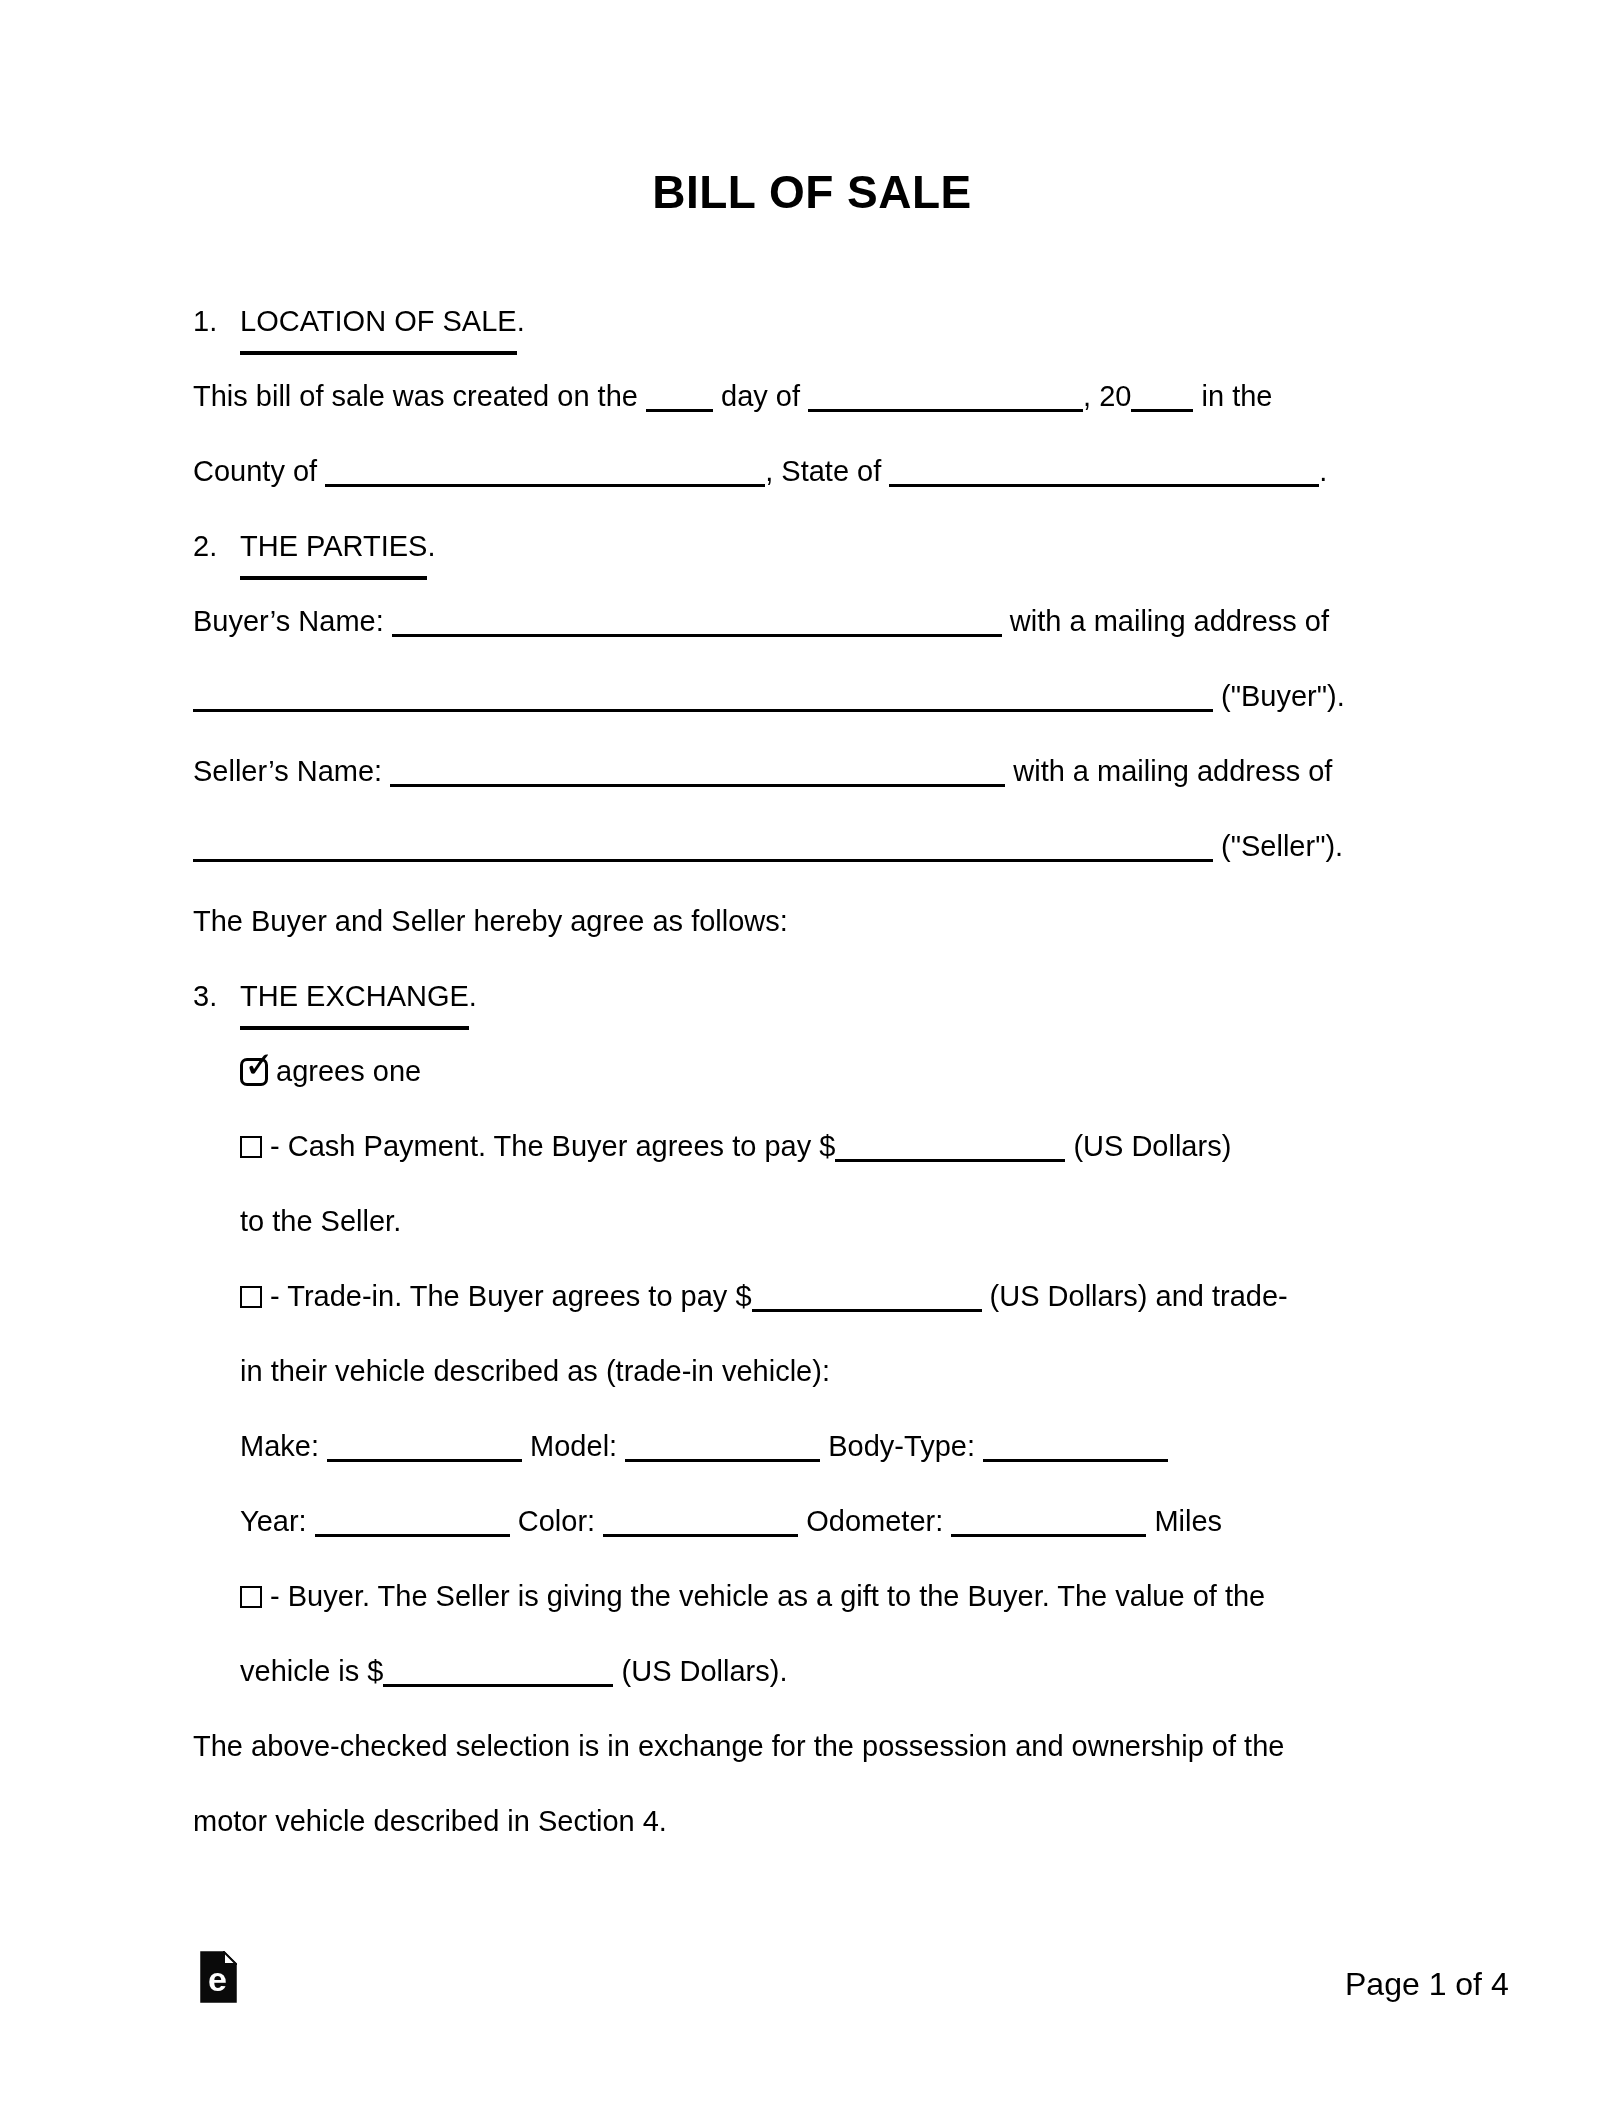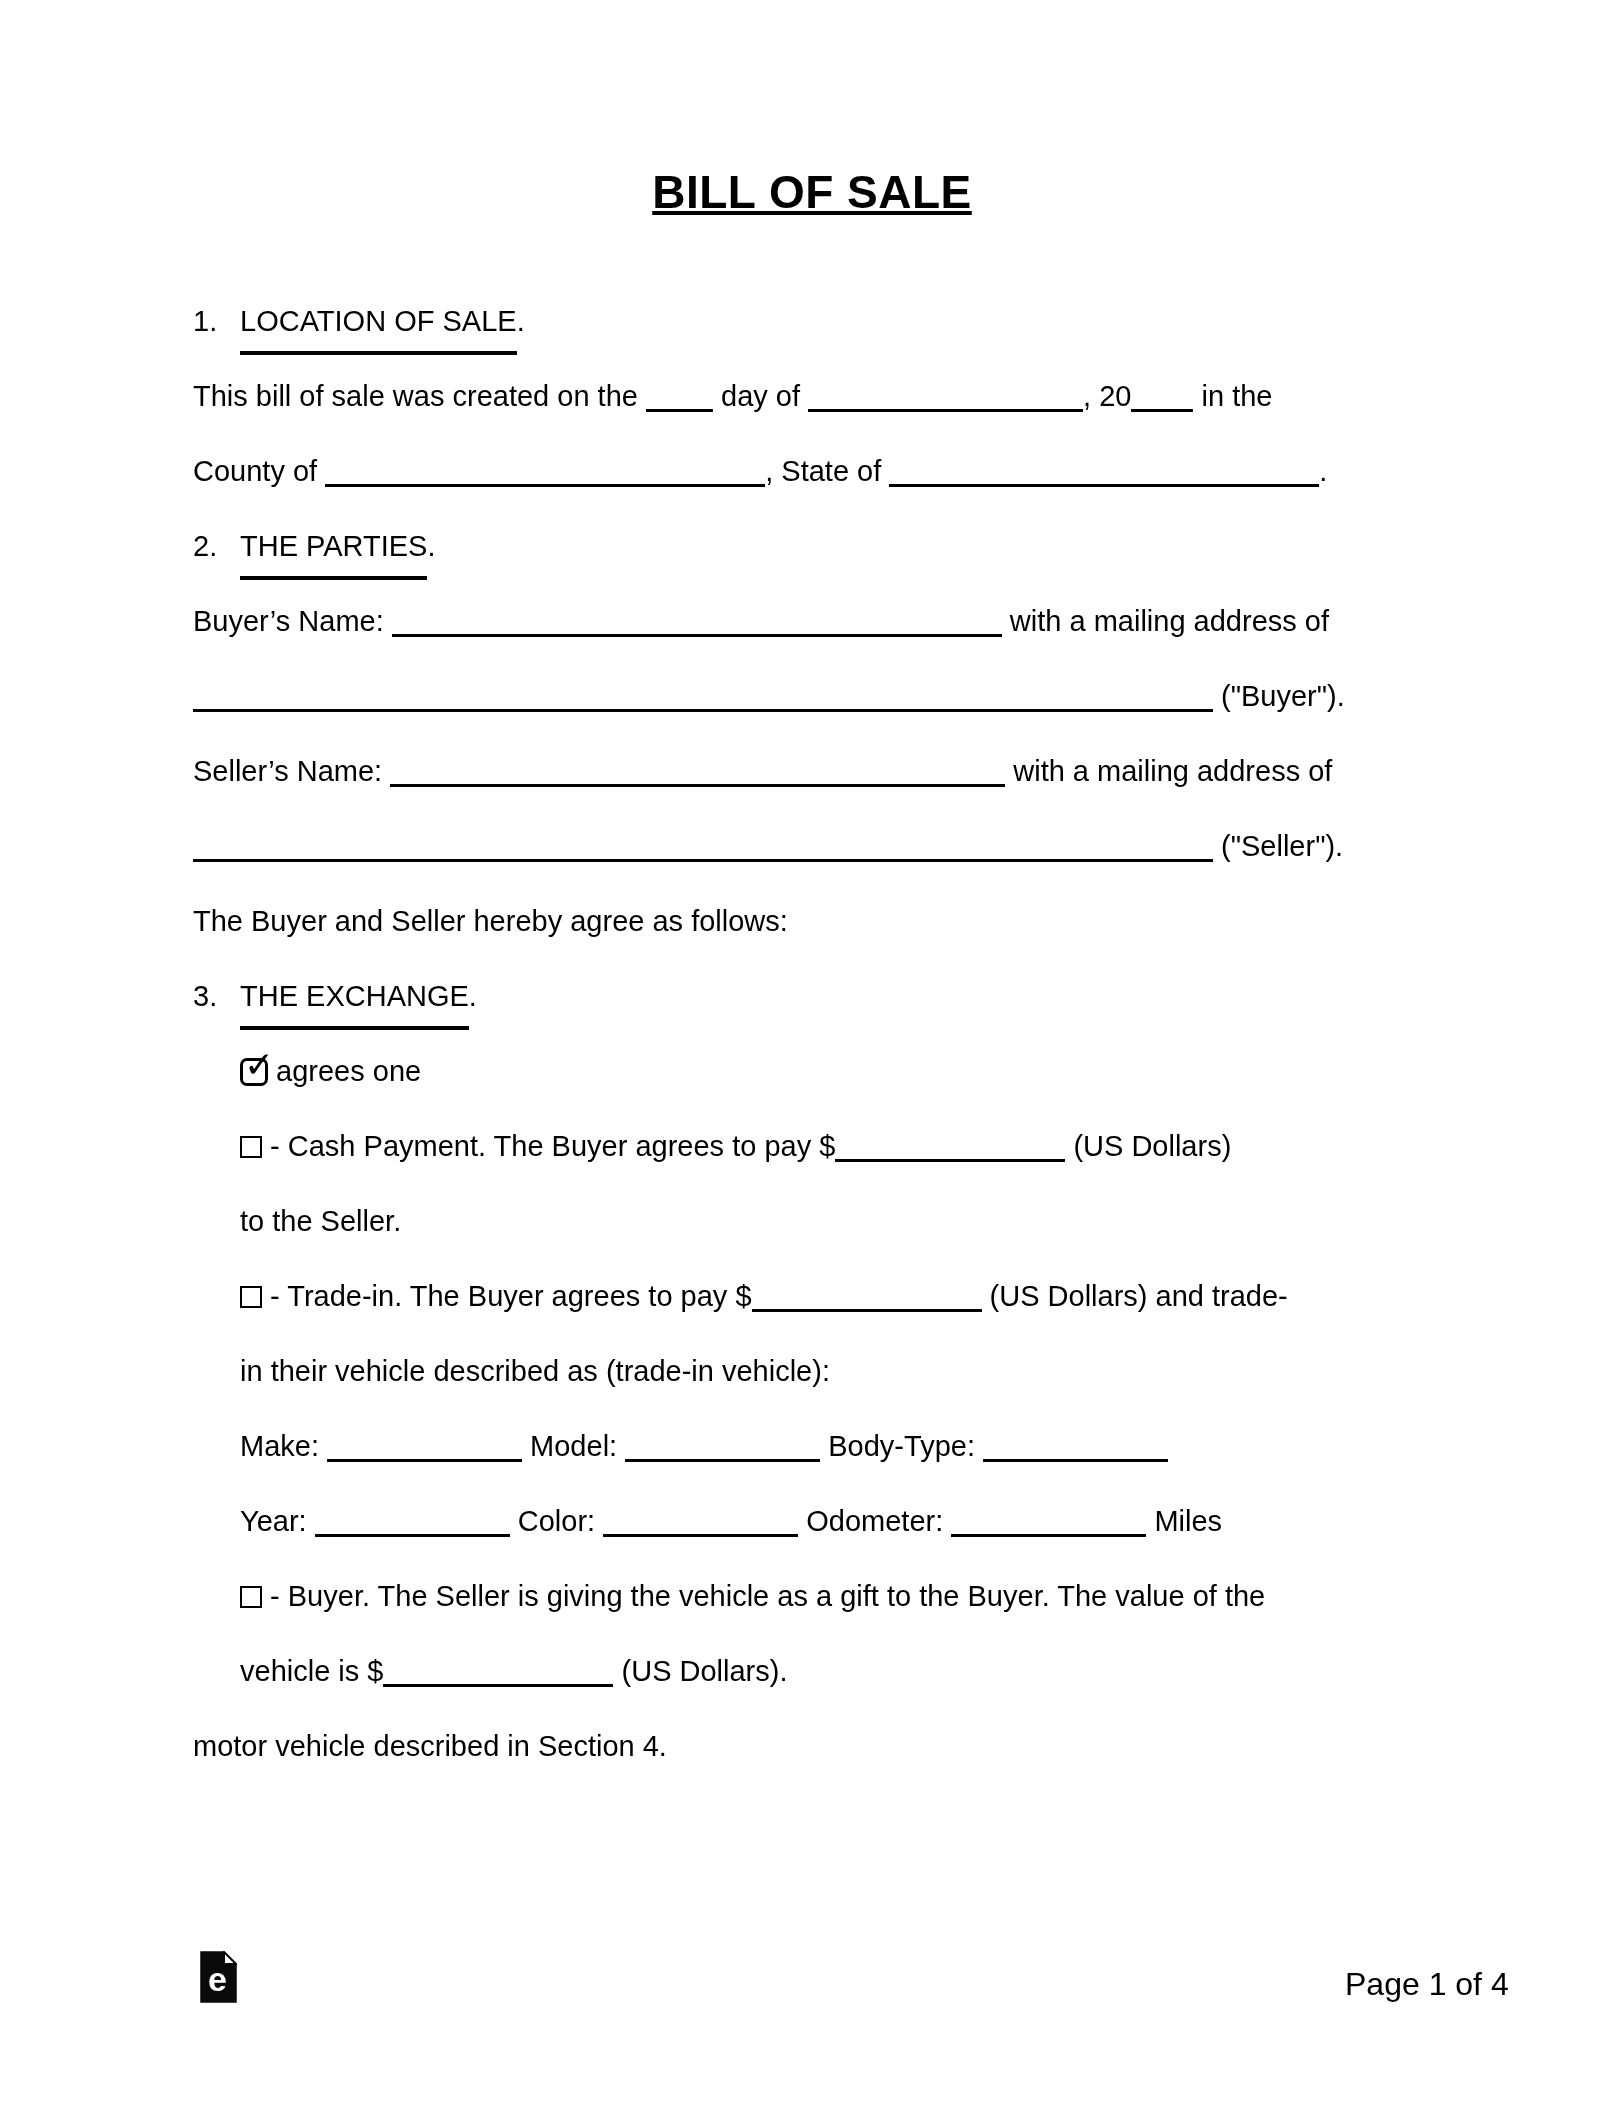--- a/index.html
+++ b/index.html
@@ -16,21 +16,20 @@
   .title {
     position: absolute;
     top: 165px;
     left: 0;
     width: 100%;
     margin: 0;
     text-align: center;
     font-size: 46px;
     font-weight: bold;
     letter-spacing: 0.5px;
-    text-decoration: underline;
   }
   .content {
     position: absolute;
     left: 193px;
     top: 284px;
     width: 1167px;
   }
   .line {
     height: 75px;
     line-height: 75px;
@@ -107,20 +106,21 @@
     <div class="line"><span class="run" style="display: inline-block; width: 47px;">3.</span><span class="run u">THE EXCHANGE</span><span class="run">.</span></div>
     <div class="line ind"><span class="box checked"><span class="tick">✓</span></span><span class="run"> agrees one</span></div>
     <div class="line ind"><span class="box unchecked"></span><span class="run"> - </span><span class="run b">Cash Payment</span><span class="run">. The Buyer agrees to pay $</span><span class="blank" style="width: 230px;"></span><span class="run"> (US Dollars)</span></div>
     <div class="line ind"><span class="run">to the Seller.</span></div>
     <div class="line ind"><span class="box unchecked"></span><span class="run"> - </span><span class="run b">Trade-in</span><span class="run">. The Buyer agrees to pay $</span><span class="blank" style="width: 230px;"></span><span class="run"> (US Dollars) and trade-</span></div>
     <div class="line ind"><span class="run">in their vehicle described as (trade-in vehicle):</span></div>
     <div class="line ind"><span class="run">Make: </span><span class="blank" style="width: 195px;"></span><span class="run"> Model: </span><span class="blank" style="width: 195px;"></span><span class="run"> Body-Type: </span><span class="blank" style="width: 185px;"></span></div>
     <div class="line ind"><span class="run">Year: </span><span class="blank" style="width: 195px;"></span><span class="run"> Color: </span><span class="blank" style="width: 195px;"></span><span class="run"> Odometer: </span><span class="blank" style="width: 195px;"></span><span class="run"> Miles</span></div>
     <div class="line ind"><span class="box unchecked"></span><span class="run"> - </span><span class="run b">Buyer</span><span class="run">. The Seller is giving the vehicle as a gift to the Buyer. The value of the</span></div>
     <div class="line ind"><span class="run">vehicle is $</span><span class="blank" style="width: 230px;"></span><span class="run"> (US Dollars).</span></div>
+    <div class="line"><span class="run">The above-checked selection is in exchange for the possession and ownership of the</span></div>
     <div class="line"><span class="run">motor vehicle described in Section 4.</span></div>
   </div>
 
   <div class="logo">
     <svg width="37" height="52" viewBox="0 0 37 52">
       <path d="M1 1 H24 L36 13 V51 H1 Z" fill="#0a0a0a" stroke="#0a0a0a" stroke-width="1.5"></path>
       <path d="M24 1 L24 13 L36 13 Z" fill="#ffffff" stroke="#0a0a0a" stroke-width="2"></path>
       <text x="8" y="40" fill="#ffffff" font-family="Liberation Sans, DejaVu Sans, sans-serif" font-size="34" font-weight="bold">e</text>
     </svg>
   </div>

